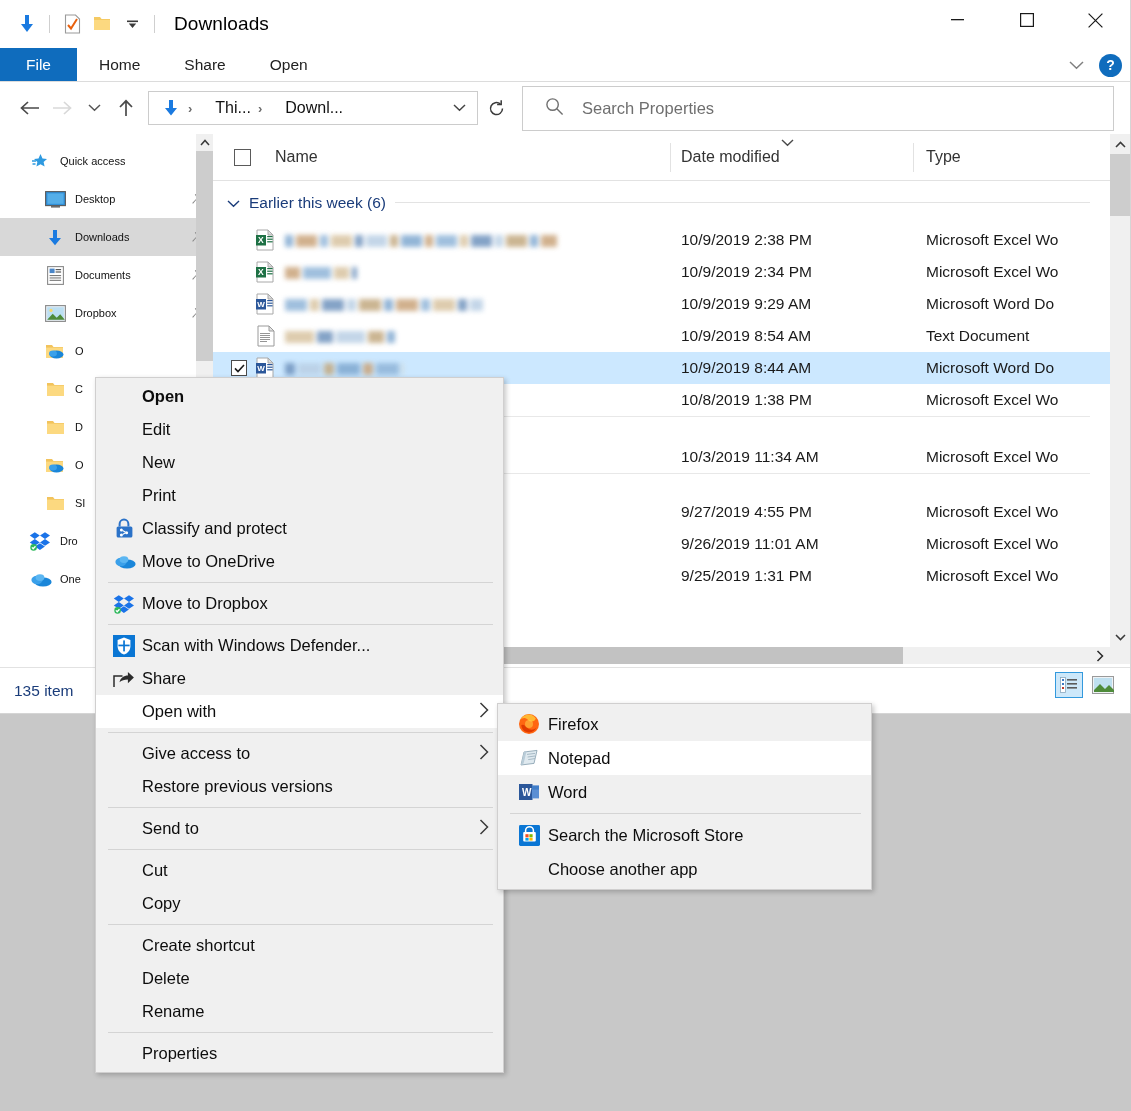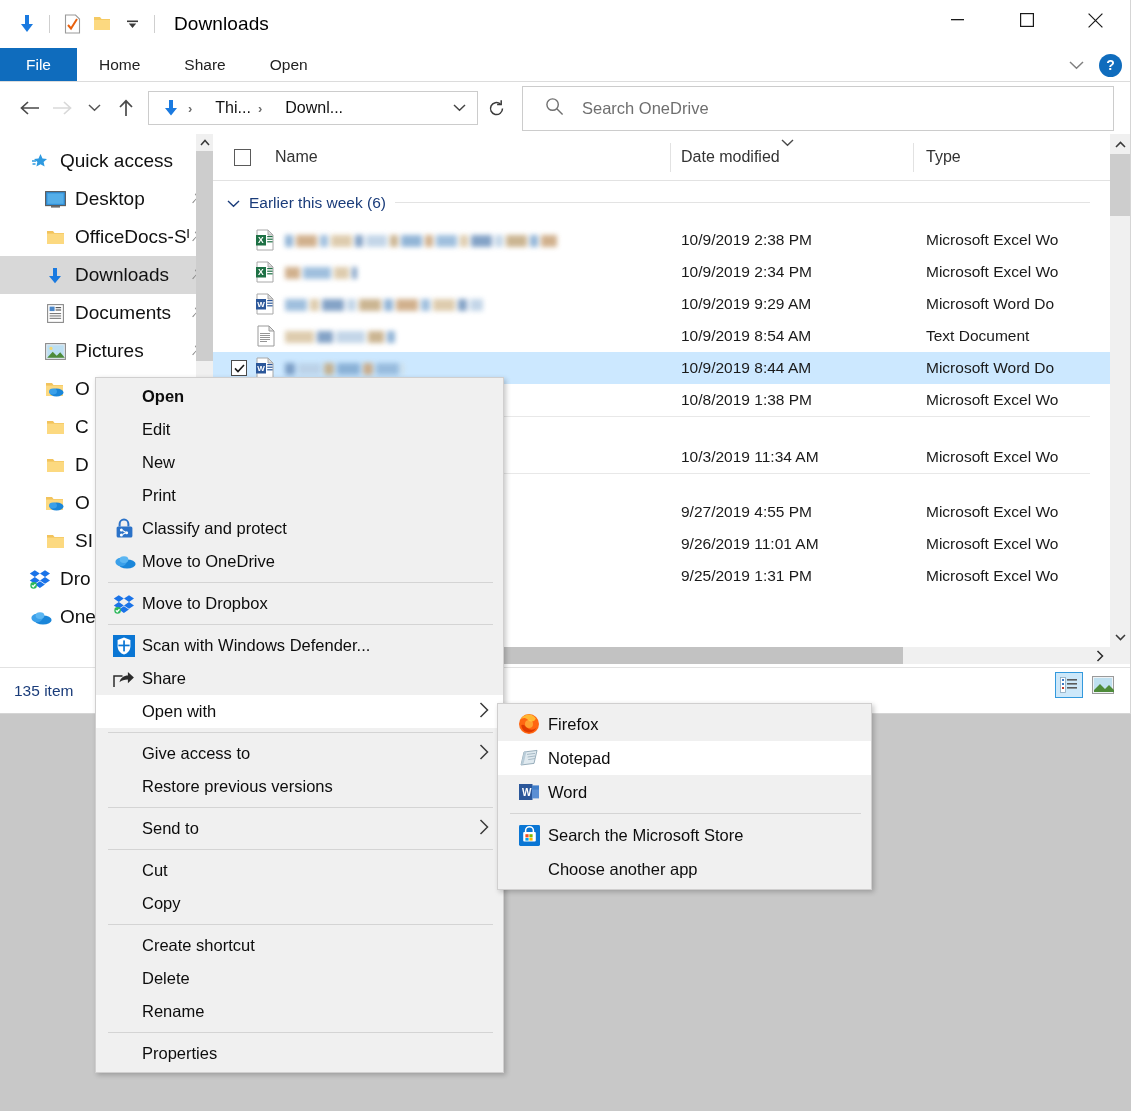--- a/index.html
+++ b/index.html
@@ -141,21 +141,21 @@
   .sidebar {
     width: 213px;
     background: #fff;
     position: relative;
     overflow: hidden;
     flex: 0 0 213px;
   }
   .nav-row {
     height: 38px;
     display: flex; align-items: center;
-    font-size: 19px; color: #111;
+    font-size: 11px; color: #111;
     white-space: nowrap;
     cursor: default;
     position: relative;
   }
   .nav-row.selected { background: #d8d8d8; }
   .nav-ico {
     width: 24px; height: 22px;
     display: flex; align-items: center; justify-content: center;
     flex: 0 0 24px;
     margin-right: 8px;
@@ -490,21 +490,21 @@
         </svg>
       </div>
 
       <div class="searchbox">
         <span>
           <svg width="19" height="19" viewBox="0 0 19 19">
             <circle cx="7.6" cy="7.6" r="5.7" fill="none" stroke="#6f6f6f" stroke-width="1.4"></circle>
             <path d="M11.8 11.8L17.6 17.6" stroke="#6f6f6f" stroke-width="1.4"></path>
           </svg>
         </span>
-        <span class="search-ph">Search OneDrive</span>
+        <span class="search-ph">Search Properties</span>
       </div>
     </div>
 
     <div class="body-split">
 
       <div class="sidebar">
         <div id="nav-list" style="padding-top:8px;">
             <div class="nav-row lvl0">
               <span class="nav-ico">
                 <svg width="19" height="17" viewBox="0 0 19 17">
@@ -516,32 +516,20 @@
             </div>
             <div class="nav-row lvl1">
               <span class="nav-ico">
                 <svg width="21" height="17" viewBox="0 0 21 17">
                   <rect x="0.6" y="0.6" width="19.8" height="14" fill="#2f8fd8" stroke="#5a5a5a" stroke-width="1.1"></rect>
                   <rect x="2.4" y="2.4" width="16.2" height="10.4" fill="#55aee8"></rect>
                   <rect x="6" y="15" width="9" height="1.6" fill="#6b6b6b"></rect>
                 </svg>
               </span>
               <span class="nav-label">Desktop</span>
-              <span class="pin"><svg width="13" height="15" viewBox="0 0 13 15">
-                  <path d="M8.4 0.6l4 4-1.6 1.2.6 3.6-3.4-2.2L3 13.2l-.8-.8L7 7.4 4.8 4 8.4 2.4z" fill="#8a8a8a"></path>
-                </svg></span>
-            </div>
-            <div class="nav-row lvl1">
-              <span class="nav-ico">
-                <svg width="19" height="17" viewBox="0 0 19 17">
-                  <path d="M1 2h6l1.5 2H18v11H1z" fill="#f2c35c"></path>
-                  <path d="M1 4.6h17V15H1z" fill="#fcd980"></path>
-                </svg>
-              </span>
-              <span class="nav-label">OfficeDocs-Sᴵ</span>
               <span class="pin"><svg width="13" height="15" viewBox="0 0 13 15">
                   <path d="M8.4 0.6l4 4-1.6 1.2.6 3.6-3.4-2.2L3 13.2l-.8-.8L7 7.4 4.8 4 8.4 2.4z" fill="#8a8a8a"></path>
                 </svg></span>
             </div>
             <div class="nav-row lvl1 selected">
               <span class="nav-ico">
                 <svg width="18" height="19" viewBox="0 0 18 19">
                   <path d="M7 2h4v8h4l-6 7.2L3 10h4z" fill="#1a7ae0"></path>
                 </svg>
               </span>
@@ -569,21 +557,21 @@
             </div>
             <div class="nav-row lvl1">
               <span class="nav-ico">
                 <svg width="21" height="17" viewBox="0 0 21 17">
                   <rect x="0.6" y="0.6" width="19.8" height="15.8" fill="#e8f0f6" stroke="#8a8a8a" stroke-width="1.1"></rect>
                   <rect x="2.2" y="2.2" width="16.6" height="12.6" fill="#bcdff2"></rect>
                   <path d="M2.2 14.8l5.5-6 4 4 3.5-3.5 4.6 5.5z" fill="#4e8b3a"></path>
                   <circle cx="6" cy="5.4" r="1.6" fill="#f5d76e"></circle>
                 </svg>
               </span>
-              <span class="nav-label">Pictures</span>
+              <span class="nav-label">Dropbox</span>
               <span class="pin"><svg width="13" height="15" viewBox="0 0 13 15">
                   <path d="M8.4 0.6l4 4-1.6 1.2.6 3.6-3.4-2.2L3 13.2l-.8-.8L7 7.4 4.8 4 8.4 2.4z" fill="#8a8a8a"></path>
                 </svg></span>
             </div>
             <div class="nav-row lvl1">
               <span class="nav-ico">
                 <svg width="21" height="17" viewBox="0 0 21 17">
                   <path d="M1 2h6l1.5 2H18v11H1z" fill="#f2c35c"></path>
                   <path d="M1 4.6h17V15H1z" fill="#fcd980"></path>
                   <ellipse cx="11.5" cy="11.5" rx="7" ry="4" fill="#1a86d9"></ellipse>

